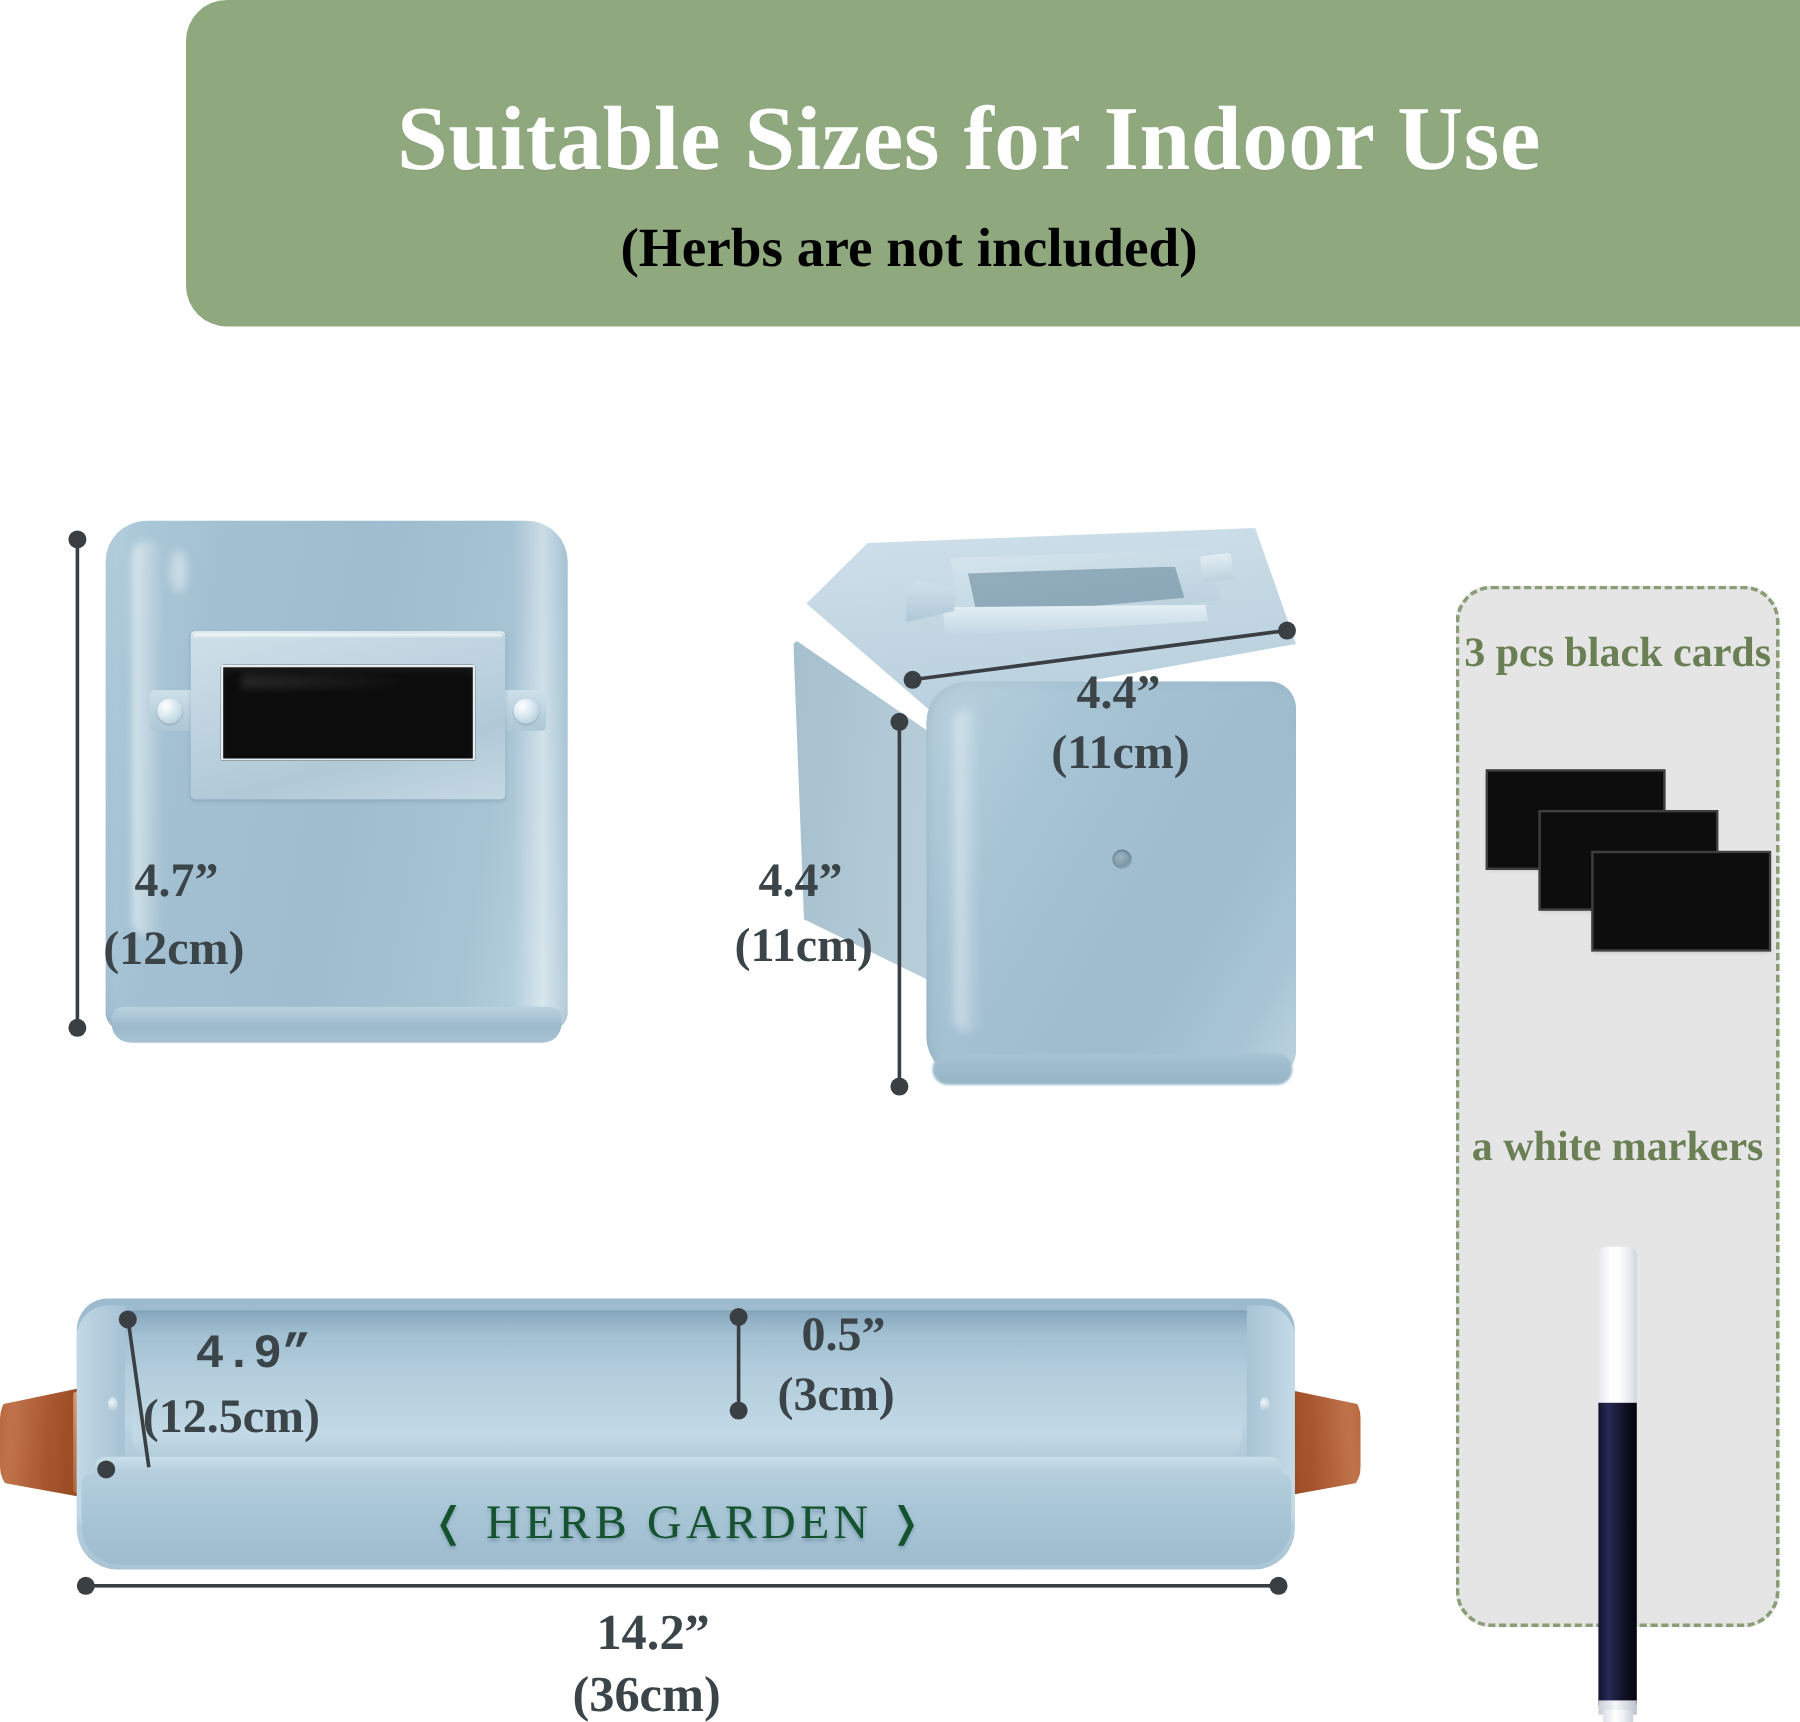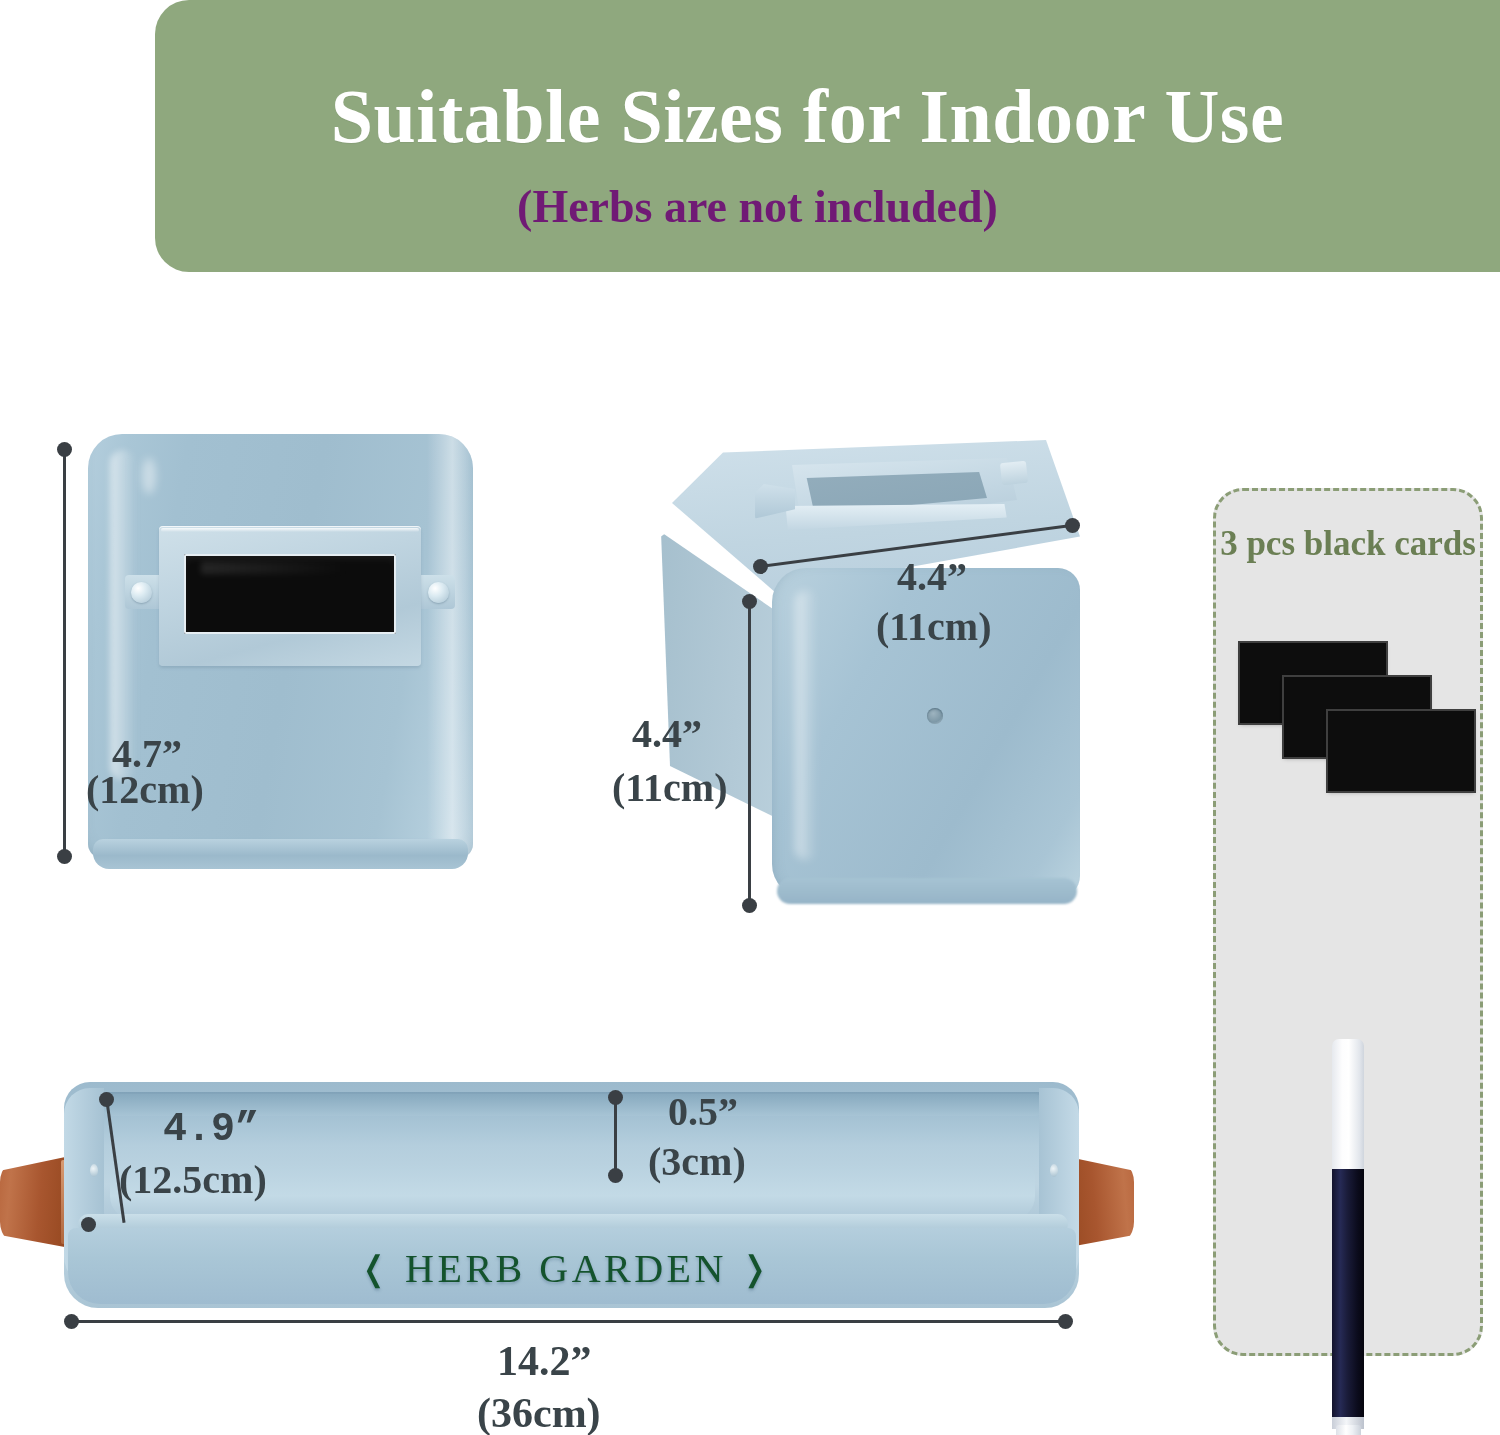--- a/index.html
+++ b/index.html
@@ -15,21 +15,21 @@
     display:flex; flex-direction:column; align-items:center;
     justify-content:flex-start;
   }
   .banner-title{
     color:#ffffff; font-size:76px; font-weight:bold; letter-spacing:0.5px;
     margin-top:78px; line-height:1; white-space:nowrap;
     text-shadow:0 1px 1px rgba(0,0,0,.06);
     padding-right:40px;
   }
   .banner-sub{
-    color:#701a75; font-size:46px; font-weight:bold; margin-top:30px;
+    color:#000000; font-size:46px; font-weight:bold; margin-top:30px;
     line-height:1; white-space:nowrap; padding-right:140px;
   }
 
   
   .dimlabel{
     position:absolute; color:#3a4449; font-weight:bold;
     font-family:"Liberation Serif", serif; line-height:1.12;
     white-space:nowrap;
   }
   .vline{ position:absolute; width:3px; background:#3a3f44; }
@@ -336,21 +336,21 @@
     <div class="holder-plate"></div>
     <div class="holder-window"></div>
     <div class="rivet left"></div>
     <div class="rivet right"></div>
   </div>
 </div>
 
 <div class="vline" style="left:63px; top:448px; height:408px;"></div>
 <div class="dot" style="left:57px; top:442px;"></div>
 <div class="dot" style="left:57px; top:849px;"></div>
-<div class="dimlabel" style="left:112px; top:732px; font-size:40px;">4.7”</div>
+<div class="dimlabel" style="left:112px; top:712px; font-size:40px;">4.7”</div>
 <div class="dimlabel" style="left:86px; top:768px; font-size:40px;">(12cm)</div>
 
 <div class="p2">
   <div class="p2-top"></div>
   <div class="p2-left"></div>
   <div class="p2-front"></div>
   <div class="p2-frontgloss"></div>
   <div class="p2-hole"></div>
   <div class="p2-base"></div>
   <div class="p2-lid">
@@ -422,20 +422,21 @@
 
 <div class="panel">
   <div class="panel-title cards-title">3 pcs black cards</div>
 
   <div class="cards">
     <div class="card c1"></div>
     <div class="card c2"></div>
     <div class="card c3"></div>
   </div>
 
+  <div class="panel-title marker-title">a white markers</div>
 
   <div class="marker">
     <div class="marker-cap"></div>
     <div class="marker-body"></div>
     <div class="marker-ring"></div>
     <div class="marker-tip"></div>
   </div>
 </div>
 
 </body></html>

